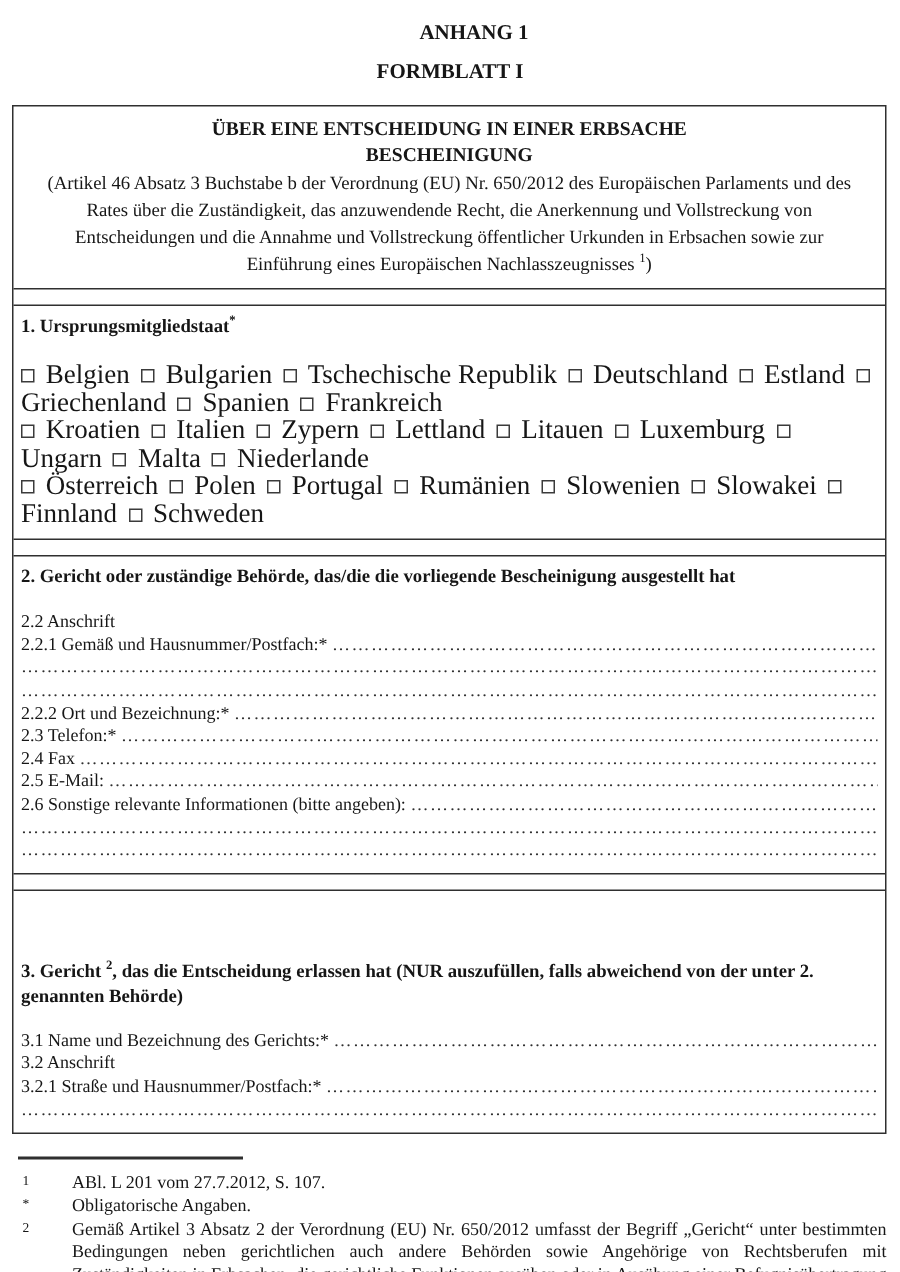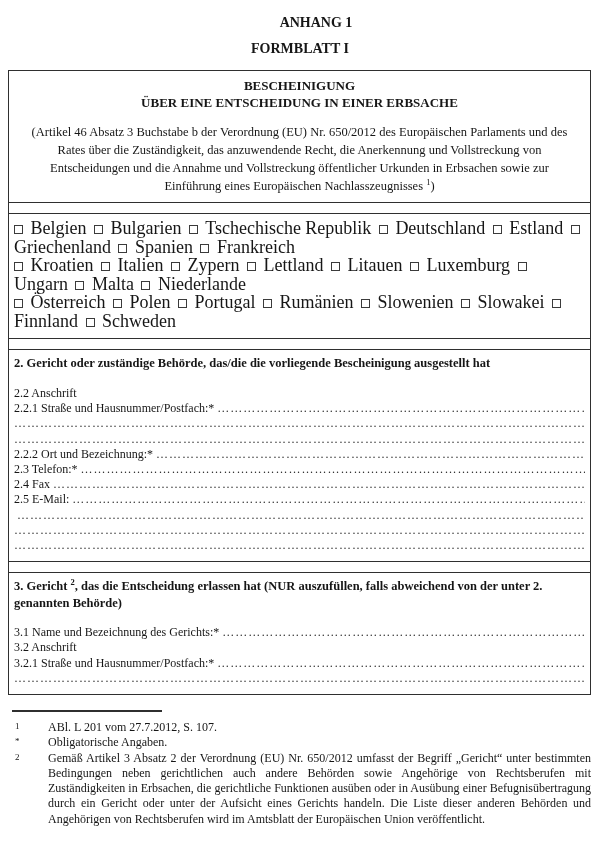--- a/index.html
+++ b/index.html
@@ -13,26 +13,26 @@
   .doc-title.first{padding-top:15px;padding-left:32px;}
   .doc-title.second{padding-top:10px;}
 
   .formtable{margin:13px 9px 0 8px;border:1px solid #2f2f2f;}
   .row{border-top:1px solid #2f2f2f;}
   .row:first-child{border-top:none;}
   .spacer{height:10px;}
 
   .title-row{text-align:center;padding:6px 12px 7px 12px;}
   .cert-t{font-weight:bold;font-size:13px;line-height:17px;}
-  .cert-sub{font-size:12.5px;line-height:18px;margin-top:12px;}
+  .cert-sub{font-size:12.5px;line-height:18px;margin-top:2px;}
   sup{font-size:8.5px;line-height:0;}
 
   .section{padding:5px 5px 8px 5px;font-size:12px;}
   .sec-head{font-weight:bold;font-size:12.5px;line-height:17px;margin:0 0 14px 0;}
-  .sec-head.twoline{margin-bottom:13px;}
+  .sec-head.twoline{margin-bottom:13px;margin-top:40px;}
 
   .cb-row{margin:0;font-size:18px;line-height:18.5px;}
   .cb{display:inline-block;width:7px;height:7px;border:1px solid #3b3b3b;margin-right:3px;}
   .cb-item{margin-right:3px;}
 
   .field-row{display:flex;font-size:12px;line-height:15.2px;}
   .lbl{white-space:nowrap;}
   .dots{flex:1;overflow:hidden;white-space:nowrap;margin-left:3px;}
   .dotline{overflow:hidden;white-space:nowrap;height:15.2px;line-height:15.2px;}
   .dots::after,.dotline::after{
@@ -51,45 +51,46 @@
 <body>
 
 <div class="page">
 
   <div class="doc-title first">ANHANG 1</div>
   <div class="doc-title second">FORMBLATT I</div>
 
   <div class="formtable">
 
     <div class="row title-row">
+      <div class="cert-t">ÜBER EINE ENTSCHEIDUNG IN EINER ERBSACHE</div>
       <div class="cert-t">BESCHEINIGUNG</div>
-      <div class="cert-t">ÜBER EINE ENTSCHEIDUNG IN EINER ERBSACHE</div>
       <div class="cert-sub"><span>(Artikel 46 Absatz 3 Buchstabe b der Verordnung (EU) Nr. 650/2012 des Europäischen Parlaments und des Rates über die Zuständigkeit, das anzuwendende Recht, die Anerkennung und Vollstreckung von Entscheidungen und die Annahme und Vollstreckung öffentlicher Urkunden in Erbsachen sowie zur Einführung eines Europäischen Nachlasszeugnisses</span> <sup>1</sup><span>)</span></div>
     </div>
 
     <div class="row spacer"></div>
 
     <div class="row section">
+      <div class="sec-head"><span>1. Ursprungsmitgliedstaat</span><sup>*</sup></div>
       <div>
         <p class="cb-row"><span class="cb-item"><span class="cb"></span> <span>Belgien</span></span> <span class="cb-item"><span class="cb"></span> <span>Bulgarien</span></span> <span class="cb-item"><span class="cb"></span> <span>Tschechische Republik</span></span> <span class="cb-item"><span class="cb"></span> <span>Deutschland</span></span> <span class="cb-item"><span class="cb"></span> <span>Estland</span></span> <span class="cb-item"><span class="cb"></span> <span>Griechenland</span></span> <span class="cb-item"><span class="cb"></span> <span>Spanien</span></span> <span class="cb-item"><span class="cb"></span> <span>Frankreich</span></span> </p>
         <p class="cb-row"><span class="cb-item"><span class="cb"></span> <span>Kroatien</span></span> <span class="cb-item"><span class="cb"></span> <span>Italien</span></span> <span class="cb-item"><span class="cb"></span> <span>Zypern</span></span> <span class="cb-item"><span class="cb"></span> <span>Lettland</span></span> <span class="cb-item"><span class="cb"></span> <span>Litauen</span></span> <span class="cb-item"><span class="cb"></span> <span>Luxemburg</span></span> <span class="cb-item"><span class="cb"></span> <span>Ungarn</span></span> <span class="cb-item"><span class="cb"></span> <span>Malta</span></span> <span class="cb-item"><span class="cb"></span> <span>Niederlande</span></span> </p>
         <p class="cb-row"><span class="cb-item"><span class="cb"></span> <span>Österreich</span></span> <span class="cb-item"><span class="cb"></span> <span>Polen</span></span> <span class="cb-item"><span class="cb"></span> <span>Portugal</span></span> <span class="cb-item"><span class="cb"></span> <span>Rumänien</span></span> <span class="cb-item"><span class="cb"></span> <span>Slowenien</span></span> <span class="cb-item"><span class="cb"></span> <span>Slowakei</span></span> <span class="cb-item"><span class="cb"></span> <span>Finnland</span></span> <span class="cb-item"><span class="cb"></span> <span>Schweden</span></span> </p>
       </div>
     </div>
 
     <div class="row spacer"></div>
 
     <div class="row section">
       <div class="sec-head">2. Gericht oder zuständige Behörde, das/die die vorliegende Bescheinigung ausgestellt hat</div>
       <div>
           <div class="field-row">
             <span class="lbl">2.2 Anschrift</span>
           </div>
           <div class="field-row">
-            <span class="lbl">2.2.1 Straße und Hausnummer/Postfach:*</span>
+            <span class="lbl">2.2.1 Gemäß und Hausnummer/Postfach:*</span>
             <span class="dots"></span>
           </div>
           <div class="dotline"></div>
           <div class="dotline"></div>
           <div class="field-row">
             <span class="lbl">2.2.2 Ort und Bezeichnung:*</span>
             <span class="dots"></span>
           </div>
           <div class="field-row">
             <span class="lbl">2.3 Telefon:*</span>
@@ -97,20 +98,21 @@
           </div>
           <div class="field-row">
             <span class="lbl">2.4 Fax</span>
             <span class="dots"></span>
           </div>
           <div class="field-row">
             <span class="lbl">2.5 E-Mail:</span>
             <span class="dots"></span>
           </div>
           <div class="field-row">
+            <span class="lbl">2.6 Sonstige relevante Informationen (bitte angeben):</span>
             <span class="dots"></span>
           </div>
           <div class="dotline"></div>
           <div class="dotline"></div>
         </div>
     </div>
 
     <div class="row spacer"></div>
 
     <div class="row section">

